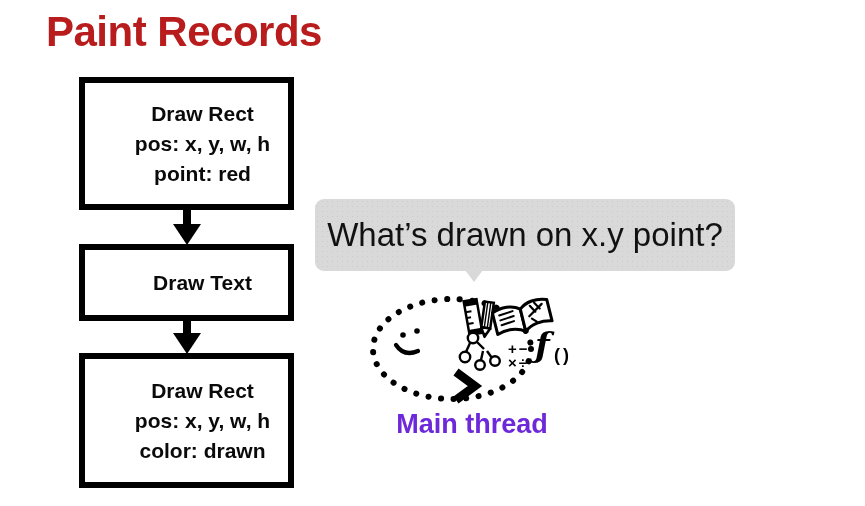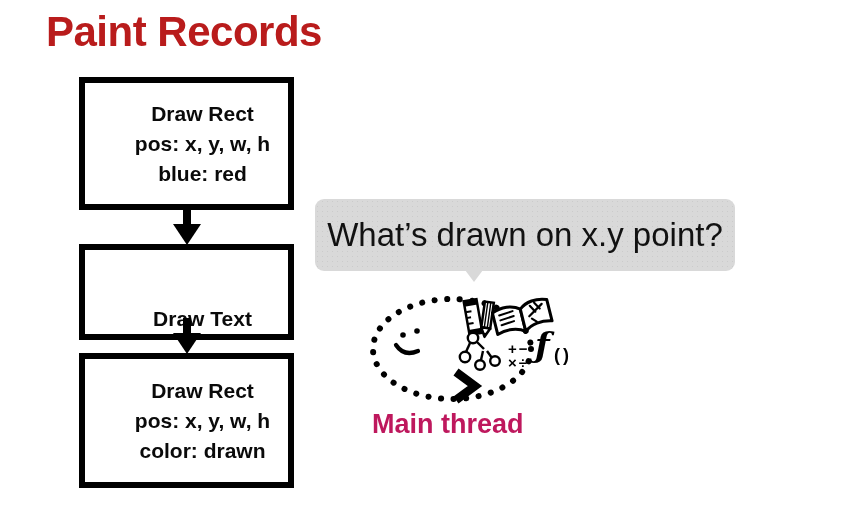--- a/index.html
+++ b/index.html
@@ -11,54 +11,54 @@
     position:absolute;left:46px;top:8px;font-size:42px;font-weight:700;
     letter-spacing:-0.5px;color:#b91c1c;white-space:nowrap;
   }
   .flow-box{
     position:absolute;left:79px;width:215px;border:6px solid #000;background:#fff;
     box-sizing:border-box;display:flex;flex-direction:column;align-items:center;
     justify-content:center;text-align:center;padding-left:32px;
   }
   .flow-box .bline{font-size:21px;font-weight:700;line-height:30px;white-space:nowrap;}
   #box1{top:77px;height:133px;}
-  #box2{top:244px;height:96px;justify-content:flex-end;}
+  #box2{top:244px;height:77px;}
   #box3{top:353px;height:135px;}
   .flow-arrow{position:absolute;left:172px;width:30px;height:36px;}
   #arrow1{top:209px;}
   #arrow2{top:318px;}
   .bubble{
     position:absolute;left:315px;top:199px;width:420px;height:72px;
     background:#d9d9d9;border-radius:9px;display:flex;align-items:center;justify-content:center;
     background-image:radial-gradient(#cbcbcb 0.8px, rgba(0,0,0,0) 0.9px);
     background-size:5px 5px;
   }
   .bubble-text{font-size:33px;font-weight:400;color:#111;white-space:nowrap;}
   .bubble-tail{
     position:absolute;left:150px;top:71px;width:0;height:0;
     border-left:9px solid transparent;border-right:9px solid transparent;
     border-top:12px solid #d9d9d9;
   }
   .illus{position:absolute;left:360px;top:290px;width:300px;height:125px;}
   .main-thread-label{
-    position:absolute;left:372px;top:409px;width:200px;text-align:left;
-    font-size:27px;font-weight:700;color:#be185d;white-space:nowrap;
+    position:absolute;left:372px;top:409px;width:200px;text-align:center;
+    font-size:27px;font-weight:700;color:#6d28d9;white-space:nowrap;
   }
 </style>
 </head>
 <body>
 
 <div id="canvas">
 
   <div class="title">Paint Records</div>
 
   <div class="flow-box" id="box1">
     <div class="bline">Draw Rect</div>
     <div class="bline">pos: x, y, w, h</div>
-    <div class="bline">blue: red</div>
+    <div class="bline">point: red</div>
   </div>
 
   <svg class="flow-arrow" id="arrow1" viewBox="0 0 30 36">
     <rect x="11" y="0" width="8" height="17" fill="#000"></rect>
     <polygon points="1,15 29,15 15,36" fill="#000"></polygon>
   </svg>
 
   <div class="flow-box" id="box2">
     <div class="bline">Draw Text</div>
   </div>

